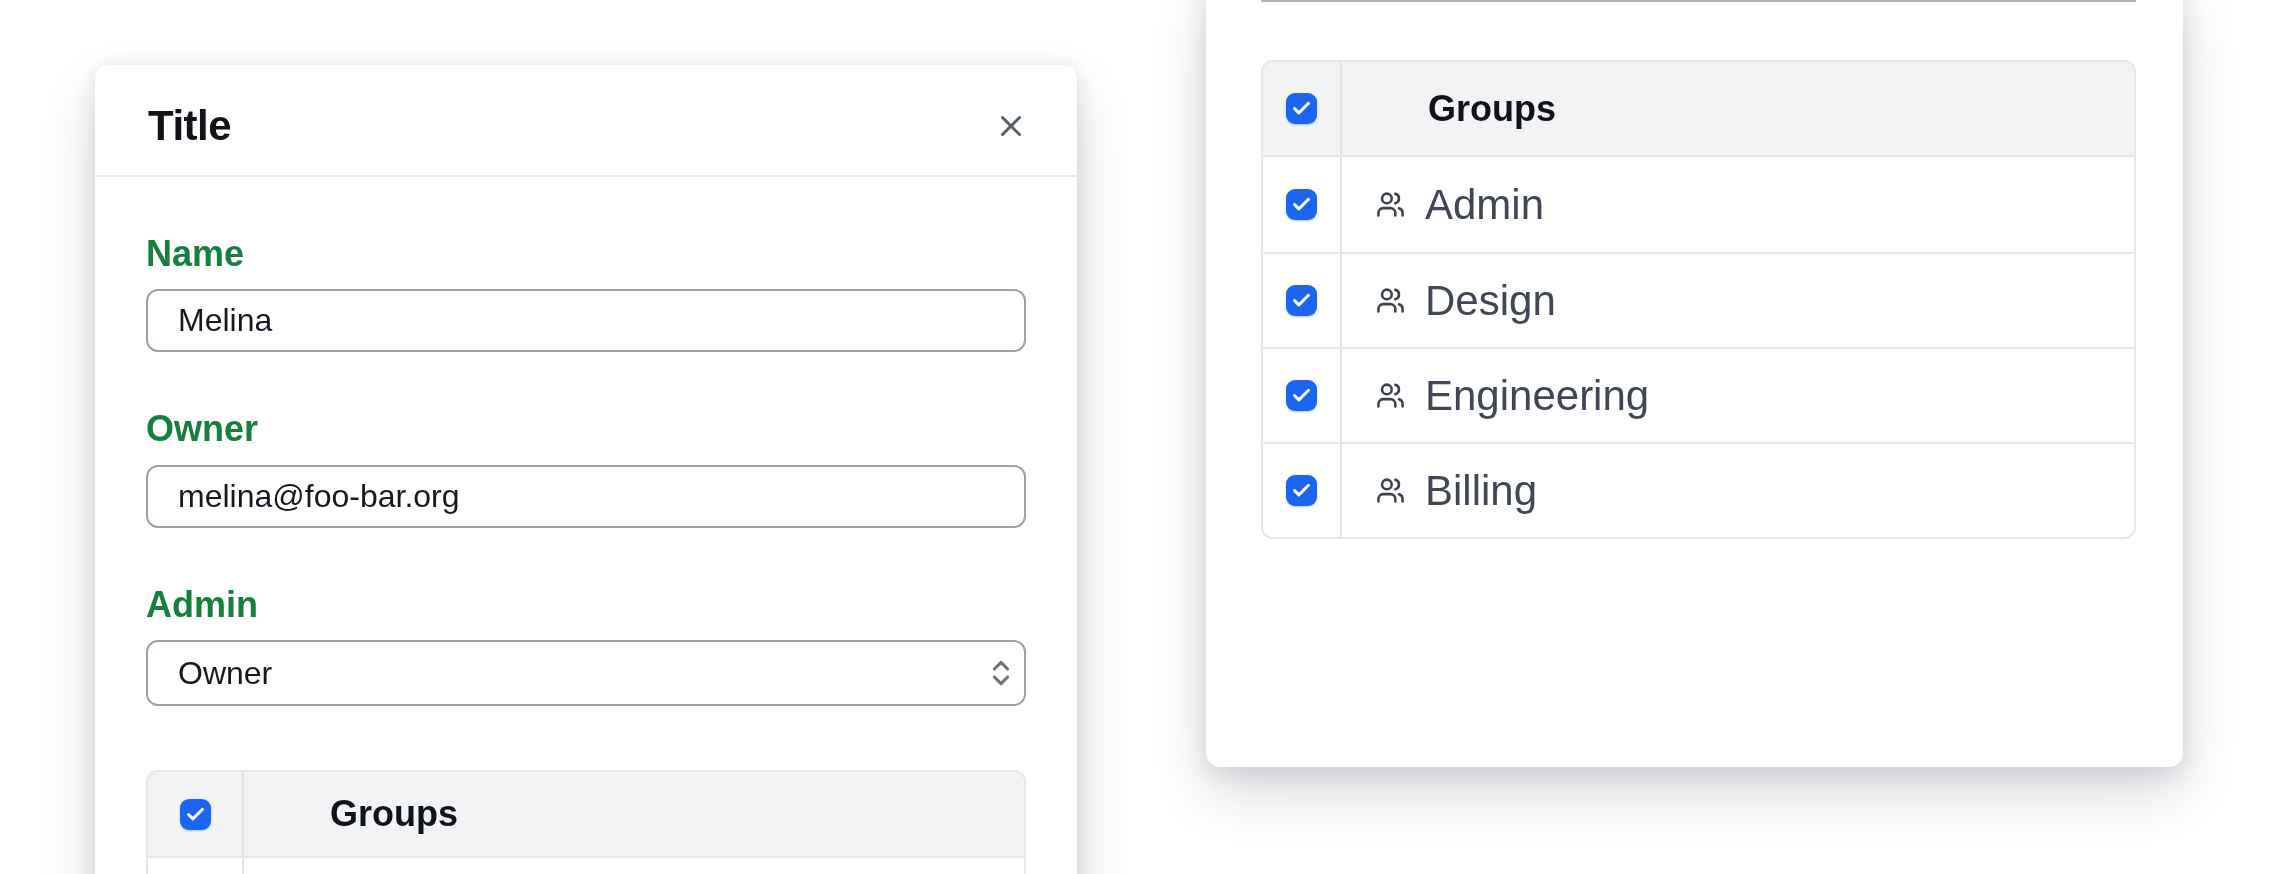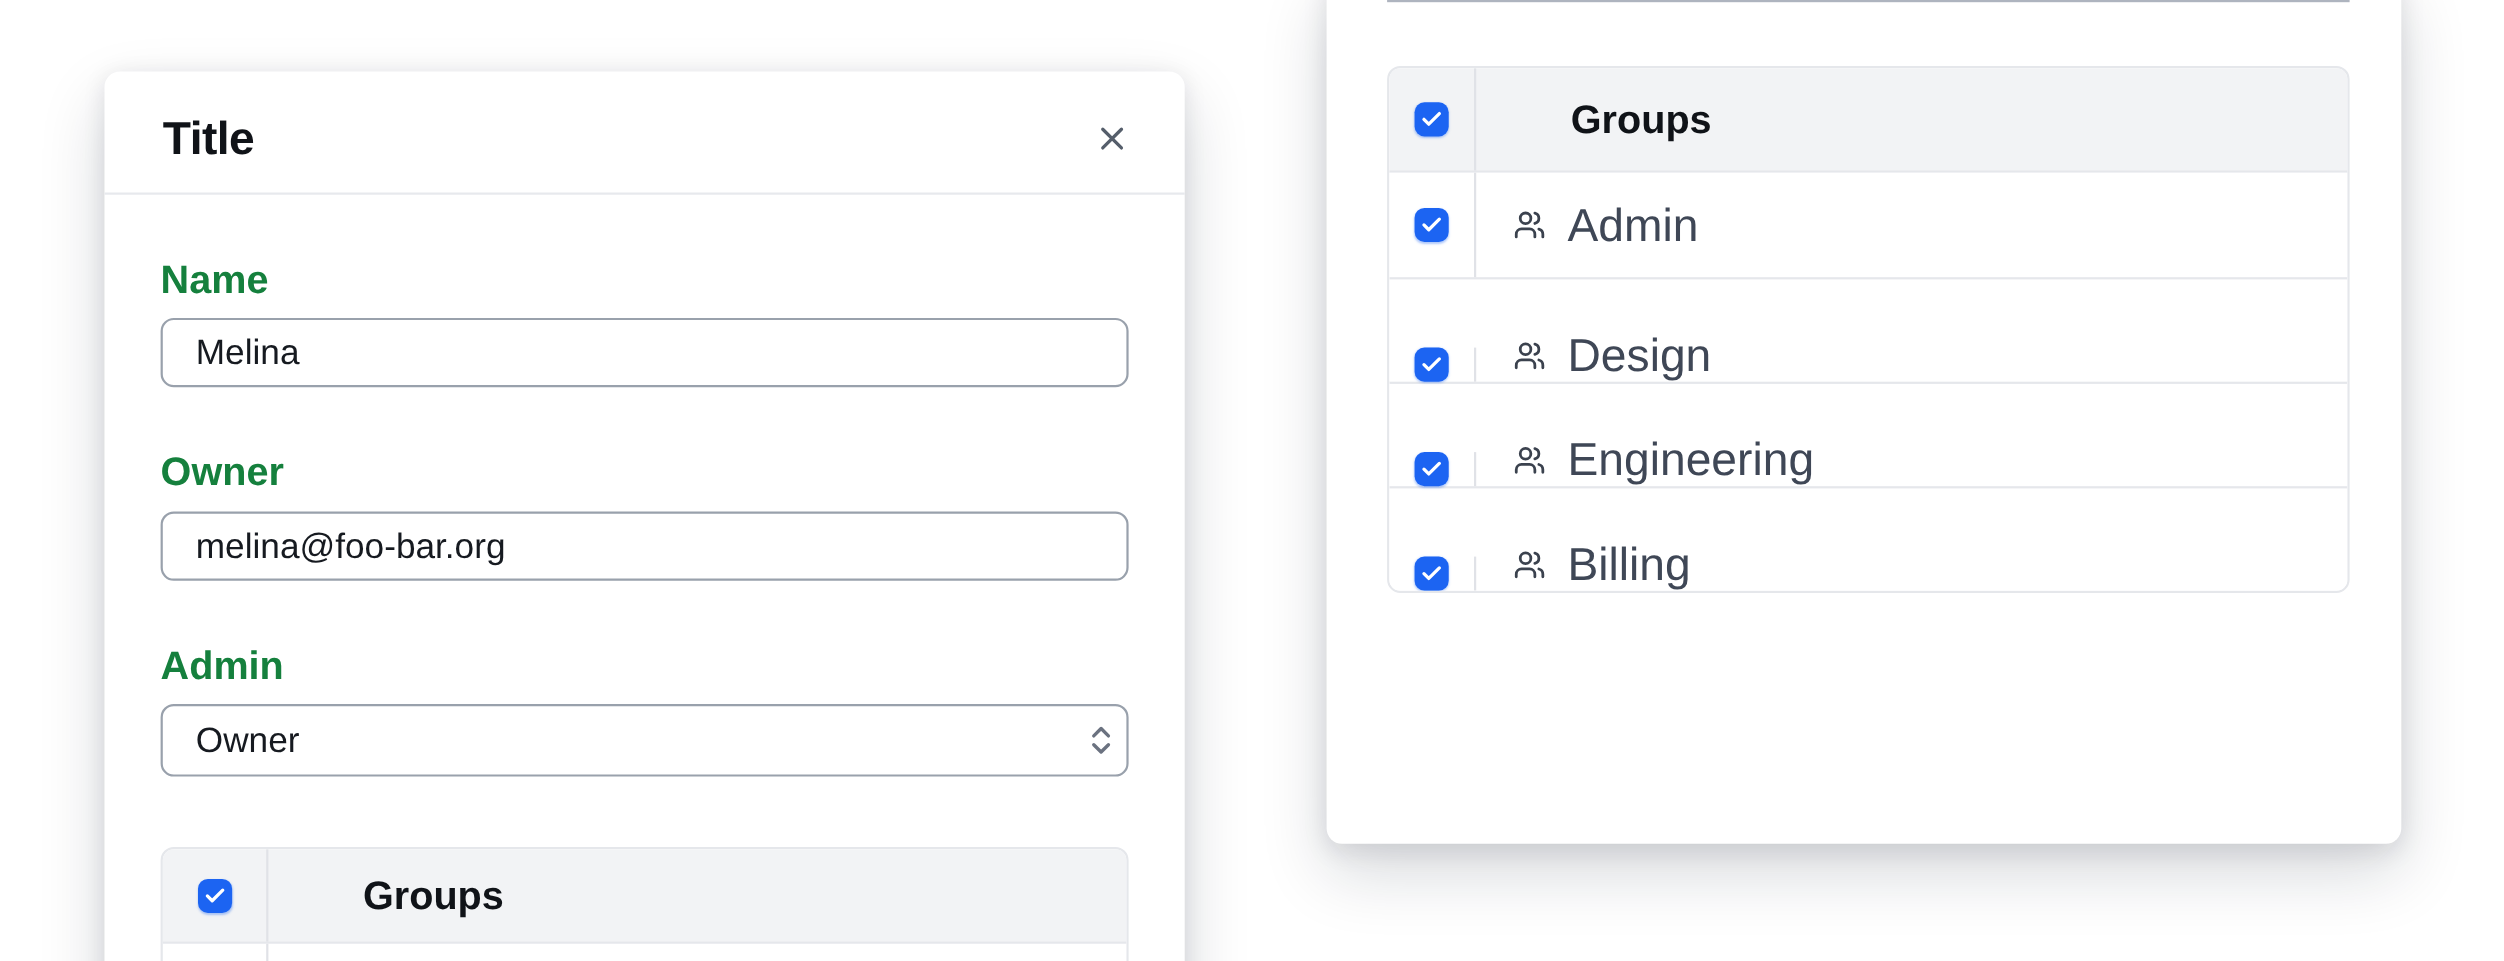--- a/index.html
+++ b/index.html
@@ -37,21 +37,21 @@
     display:flex; align-items:center; justify-content:space-between; padding:0 7px 0 30px;
     font-size:32px; color:#161A20; background:#fff; cursor:pointer;
   }
   .select-box svg { width:32px; height:32px; stroke:#6B7280; stroke-width:2.3; fill:none; stroke-linecap:round; stroke-linejoin:round; }
 
   
   .grp-table { border:2px solid #E5E7EB; border-radius:12px; overflow:hidden; background:#fff; }
   .grp-table.left { margin-top:64px; }
   .t-head { display:flex; align-items:stretch; background:#F2F3F5; border-bottom:2px solid #E5E7EB; }
   .t-row  { display:flex; align-items:stretch; background:#fff; }
-  .t-row + .t-row { border-top:2px solid #E5E7EB;align-items:flex-end; }
+  .t-row + .t-row { border-top:2px solid #E5E7EB; }
   .cb-col { flex:0 0 auto; display:flex; align-items:center; justify-content:center; border-right:2px solid #E0E2E7; }
   .dialog .cb-col { width:96px; }
   .panel  .cb-col { width:79px; }
   .t-head .head-label { display:flex; align-items:center; padding-left:46px; font-size:36px; font-weight:700; color:#101318;margin-left:40px; }
   .row-content { display:flex; align-items:center; padding-left:34px; gap:20px; }
   .row-content svg { width:29px; height:29px; stroke:#3B424E; stroke-width:2.1; fill:none; stroke-linecap:round; stroke-linejoin:round; }
   .row-label { font-size:42px; color:#3F4756; }
 
   .checkbox {
     width:31px; height:31px; border-radius:9px; background:#1C64F2;

